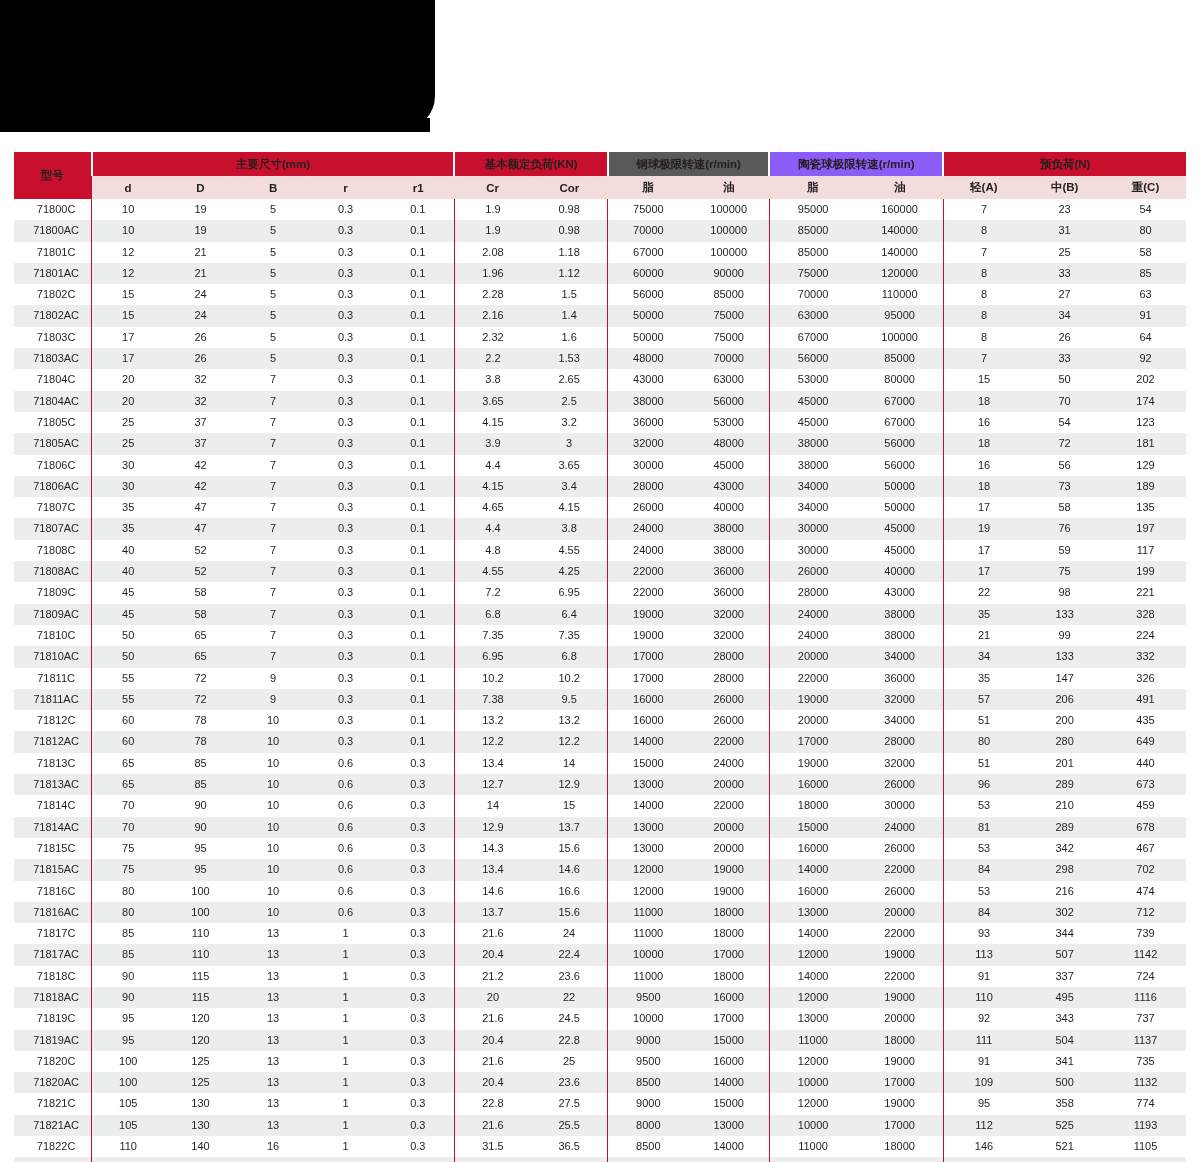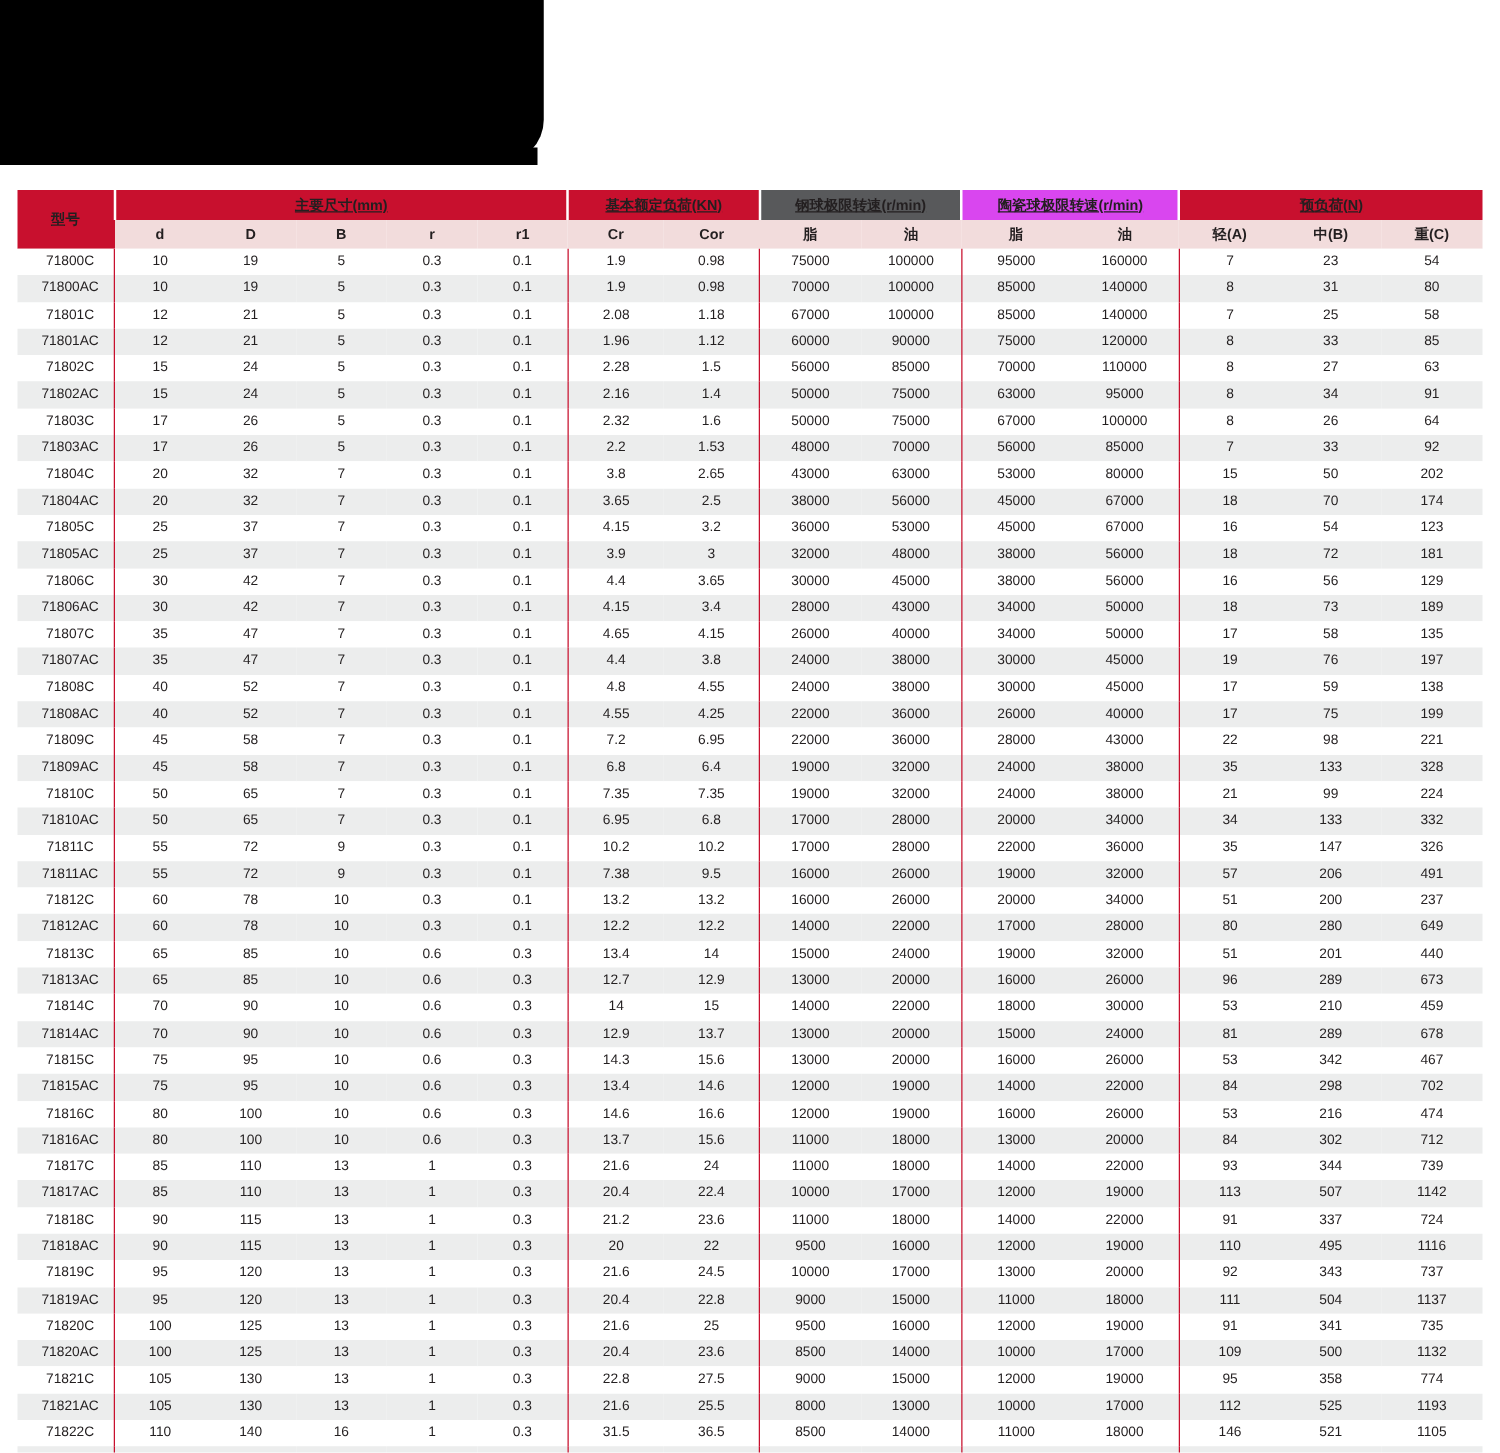--- a/index.html
+++ b/index.html
@@ -71,21 +71,21 @@
   }
   th.grp-red {
     background: #c8102e;
     color: #ffffff;
   }
   th.grp-dark {
     background: #58595b;
     color: #ffffff;
   }
   th.grp-gray {
-    background: #d946ef;
+    background: #8b5cf6;
     color: #ffffff;
   }
   tbody td {
     height: 19.3px;
     line-height: 19.3px;
   }
   tbody tr.odd td {
     background: #ffffff;
   }
   tbody tr.even td {
@@ -95,21 +95,20 @@
     text-align: left;
     padding-left: 8px;
     font-size: 11px;
   }
   
   .sep-l {
     border-left: 1px solid #c8102e;
   }
   .hdr-gap {
     border-left: 2px solid #ffffff;
-    text-decoration: underline;
   }
 </style>
 </head>
 <body>
 
 <div class="banner"></div>
 <div class="banner-strip"></div>
 
 <div class="table-wrap">
   <table class="spec">
@@ -437,21 +436,21 @@
           <td>0.3</td>
           <td>0.1</td>
           <td class="sep-l">4.8</td>
           <td>4.55</td>
           <td class="sep-l">24000</td>
           <td>38000</td>
           <td class="sep-l">30000</td>
           <td>45000</td>
           <td class="sep-l">17</td>
           <td>59</td>
-          <td>138</td>
+          <td>117</td>
         </tr>
         <tr class="even">
           <td class="modelcell">71808AC</td>
           <td class="sep-l">40</td>
           <td>52</td>
           <td>7</td>
           <td>0.3</td>
           <td>0.1</td>
           <td class="sep-l">4.55</td>
           <td>4.25</td>
@@ -573,21 +572,21 @@
           <td>0.3</td>
           <td>0.1</td>
           <td class="sep-l">13.2</td>
           <td>13.2</td>
           <td class="sep-l">16000</td>
           <td>26000</td>
           <td class="sep-l">20000</td>
           <td>34000</td>
           <td class="sep-l">51</td>
           <td>200</td>
-          <td>237</td>
+          <td>435</td>
         </tr>
         <tr class="even">
           <td class="modelcell">71812AC</td>
           <td class="sep-l">60</td>
           <td>78</td>
           <td>10</td>
           <td>0.3</td>
           <td>0.1</td>
           <td class="sep-l">12.2</td>
           <td>12.2</td>

